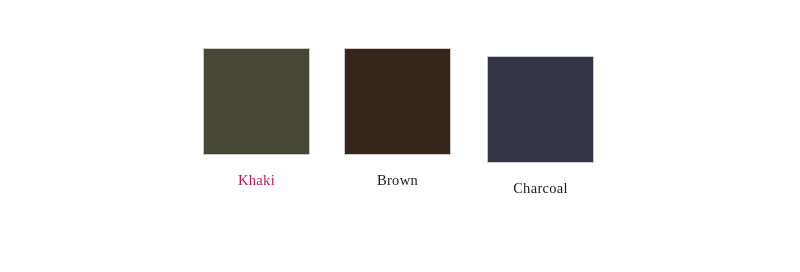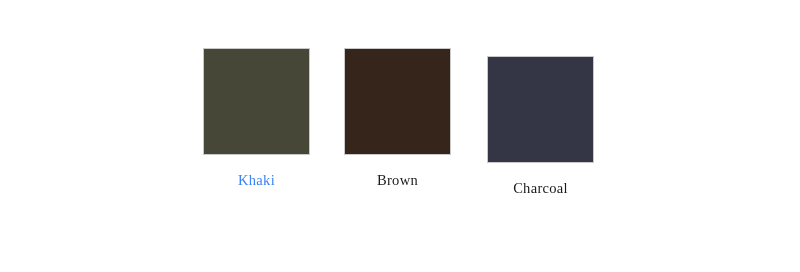--- a/index.html
+++ b/index.html
@@ -45,21 +45,21 @@
     text-align: center;
   }
 </style>
 </head>
 <body>
 
 <div id="swatch-board" style="background: rgb(255, 255, 255); width: 800px; height: 272px;">
 
   <div class="swatch-group" style="left: 203px; top: 48px; width: 107px;">
     <div class="swatch-chip" style="background-color: rgb(71, 71, 55); width: 107px; height: 107px; border-color: rgb(201, 201, 201);"></div>
-    <div class="swatch-label" style="color: #3b82f6;">Khaki</div>
+    <div class="swatch-label" style="color: #be185d;">Khaki</div>
   </div>
 
   <div class="swatch-group" style="left: 344px; top: 48px; width: 107px;">
     <div class="swatch-chip" style="background-color: rgb(53, 37, 26); width: 107px; height: 107px; border-color: rgb(201, 201, 201);"></div>
     <div class="swatch-label" style="color: rgb(26, 26, 26);">Brown</div>
   </div>
 
   <div class="swatch-group" style="left: 487px; top: 56px; width: 107px;">
     <div class="swatch-chip" style="background-color: rgb(52, 53, 69); width: 107px; height: 107px; border-color: rgb(201, 201, 201);"></div>
     <div class="swatch-label" style="color: rgb(26, 26, 26);">Charcoal</div>

